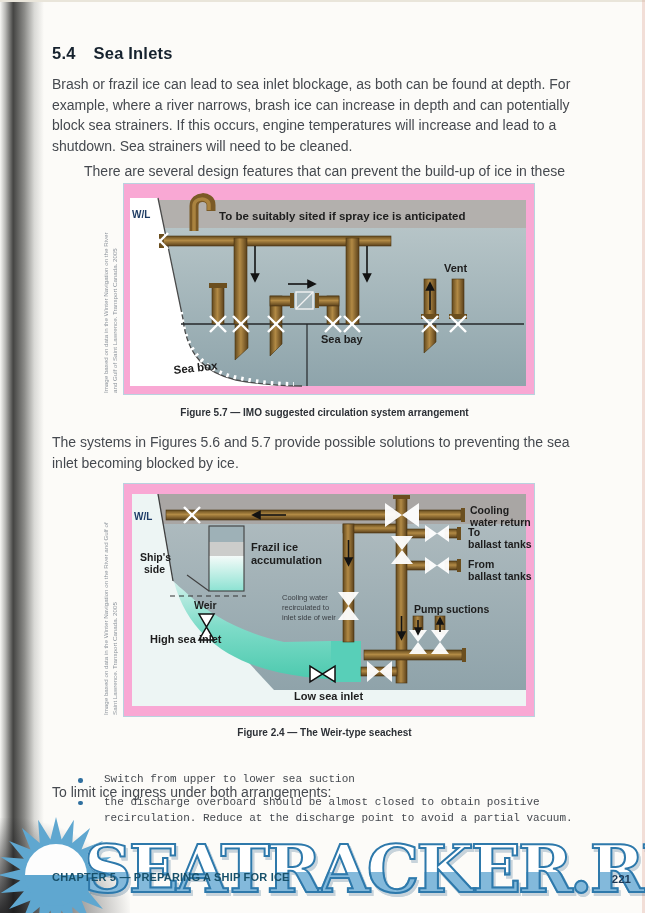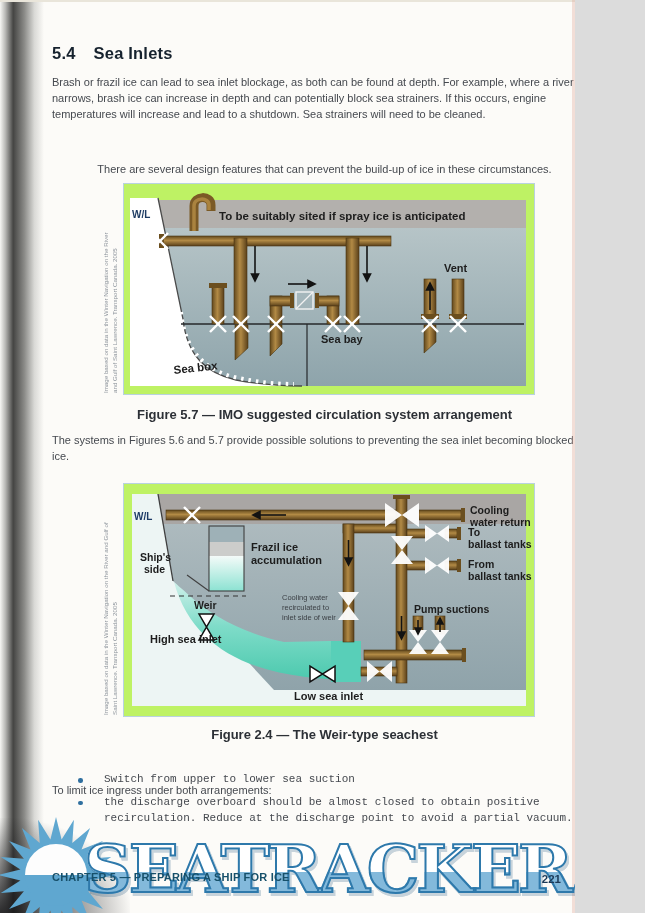--- a/index.html
+++ b/index.html
@@ -1,33 +1,33 @@
 <!DOCTYPE html>
 <html><head>
 <meta charset="utf-8">
 <style>
   html,body{margin:0;padding:0;background:#dcdcdc;}
-  .page{position:relative;width:575px;height:913px;background:#fcfbf8;overflow:hidden;
+  .page{position:relative;width:645px;height:913px;background:#fcfbf8;overflow:hidden;
         font-family:"Liberation Sans",sans-serif;color:#45494f;}
   
   .gutter{position:absolute;left:0;top:0;width:44px;height:100%;z-index:1;
     background:linear-gradient(90deg,#f7f7f4 0%,#b9b9b6 12%,#454543 30%,#8a8a87 55%,#d9d9d6 78%,rgba(250,250,248,0) 100%);}
   .top-edge{position:absolute;left:0;top:0;width:100%;height:2px;background:#e9e5da;z-index:1;}
   .right-edge{position:absolute;right:0;top:0;width:3px;height:100%;background:rgba(224,168,156,.35);z-index:1;}
   .corner-shadow{position:absolute;left:0;bottom:0;width:130px;height:95px;z-index:2;
     background:radial-gradient(ellipse at 0% 100%, rgba(22,22,24,.9) 0%, rgba(22,22,24,.45) 40%, rgba(22,22,24,0) 72%);}
   
   .abs{position:absolute;}
   .heading{left:52px;top:44px;font-size:16.5px;font-weight:bold;color:#16222e;letter-spacing:.2px;}
   .heading .num{margin-right:18px;}
-  .para{left:52px;width:545px;font-size:11px;line-height:1.47;color:#45494f;}
+  .para{left:52px;width:545px;font-size:14px;line-height:1.47;color:#45494f;}
   .p1{top:74px;} .p2{top:136px;} .p3{top:161px;text-align:center;} .p4{top:432px;} .p5{top:750px;margin-top:32px;}
-  .caption{left:52px;width:545px;text-align:center;font-size:13px;font-weight:bold;color:#2c3036;}
+  .caption{left:52px;width:545px;text-align:center;font-size:10px;font-weight:bold;color:#2c3036;}
   .cap1{top:407px;} .cap2{top:727px;}
-  .figure{border:1px solid #b9d2df;background:#bef264;}
+  .figure{border:1px solid #b9d2df;background:#f9a8d4;}
   .fig1{left:123px;top:183px;width:410px;height:210px;}
   .fig2{left:123px;top:483px;width:410px;height:232px;}
   .credit{font-size:6.2px;line-height:1.5;color:#8d949c;transform:rotate(-90deg);transform-origin:0 0;}
   .credit1{left:101px;top:393px;width:210px;}
   .credit2{left:101px;top:715px;width:232px;}
   ul.bullets{position:absolute;left:76px;top:772px;width:520px;margin:0;padding:0;list-style:none;}
   ul.bullets li{position:relative;padding-left:28px;margin-bottom:7px;font-size:11px;line-height:1.45;color:#45494f;font-family:Liberation Mono, monospace;}
   ul.bullets li::before{content:"";position:absolute;left:2px;top:6px;width:4.5px;height:4.5px;border-radius:50%;background:#2f6f9f;}
   
   .footer-chapter{left:52px;top:871px;font-size:11px;font-weight:bold;color:#17506a;letter-spacing:.2px;z-index:6;}

